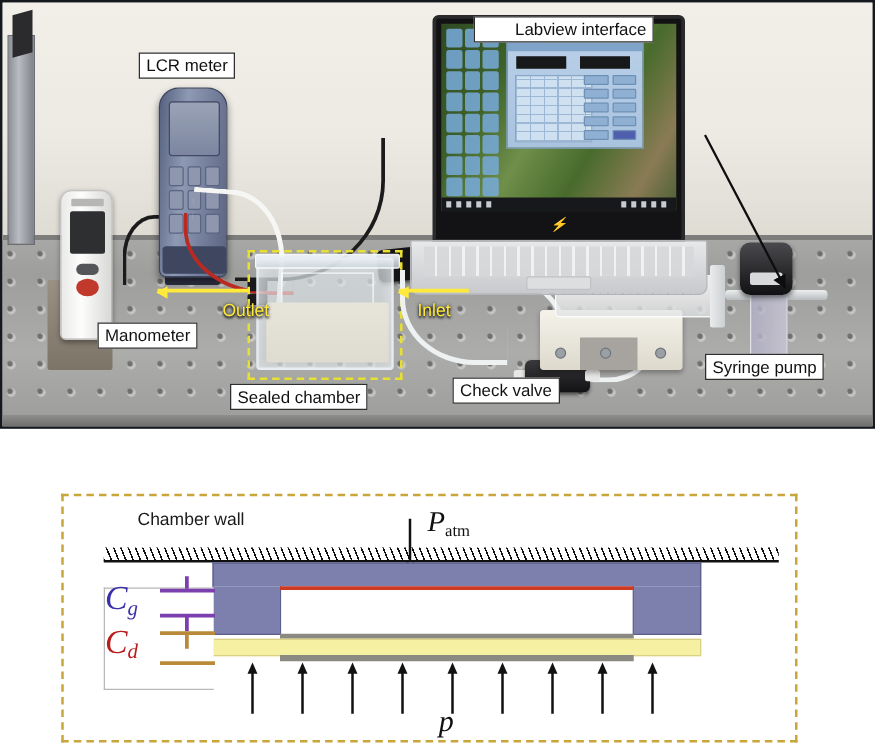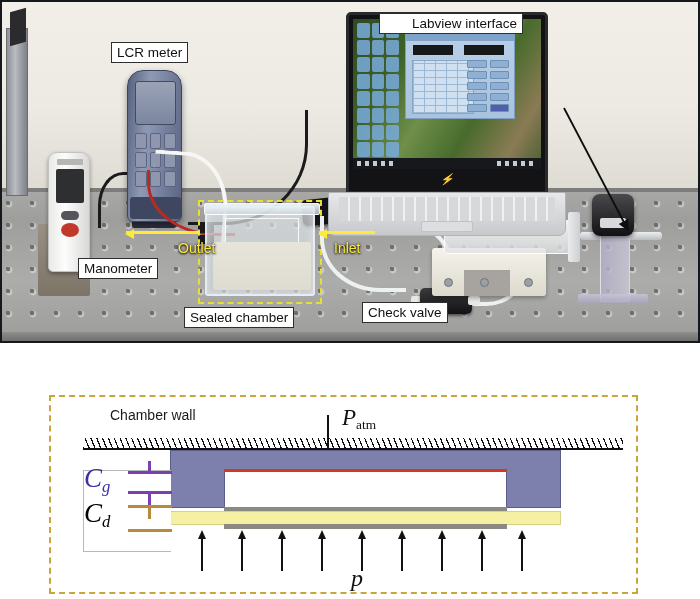--- a/index.html
+++ b/index.html
@@ -423,20 +423,21 @@
         </marker>
       </defs>
       <line x1="6" y1="2" x2="70" y2="124" stroke="#0d0d0d" stroke-width="1.8" marker-end="url(#ah)"></line>
     </svg>
 
     <div class="callout" style="left:109px;top:40px;">LCR meter</div>
     <div class="callout" style="left:377px;top:11px;padding-left:32px;">Labview interface</div>
     <div class="callout" style="left:30px;top:256px;margin-left:46px;">Manometer</div>
     <div class="callout" style="left:360px;top:300px;">Check valve</div>
     <div class="callout" style="left:182px;top:305px;">Sealed chamber</div>
+    <div class="callout" style="left:562px;top:281px;">Syringe pump</div>
   </div>
 
   <div class="schematic">
 
     <div class="sch-title">Chamber wall</div>
 
     <div class="hatch"></div>
     <div class="hatch-line"></div>
 
     <div class="arrow-down-patm" style="left:276px;top:18px;height:34px;"></div>
@@ -463,21 +464,21 @@
       <div class="cap-plate" style="left:44px;top:20px;width:44px;background:#7b3fb0;"></div>
       <div class="cap-stem" style="left:64px;top:22px;height:12px;background:#7b3fb0;"></div>
 
       <div class="cap-plate" style="left:44px;top:34px;width:44px;background:#b98a3a;"></div>
       <div class="cap-stem" style="left:64px;top:36px;height:12px;background:#b98a3a;"></div>
       <div class="cap-plate" style="left:44px;top:58px;width:44px;background:#b98a3a;"></div>
 
       <span class="cap-label" style="left:0px;top:-8px;font-size:27px;color:#3a2fa8;">
         <span>C</span><span class="sub">g</span>
       </span>
-      <span class="cap-label" style="left:0px;top:27px;font-size:27px;color:#000000;">
+      <span class="cap-label" style="left:0px;top:27px;font-size:27px;color:#b91c1c;">
         <span>C</span><span class="sub">d</span>
       </span>
     </div>
 
     <div class="arrow-up" style="left:150px;top:141px;height:33px;"></div>
     <div class="arrow-up" style="left:190px;top:141px;height:33px;"></div>
     <div class="arrow-up" style="left:230px;top:141px;height:33px;"></div>
     <div class="arrow-up" style="left:270px;top:141px;height:33px;"></div>
     <div class="arrow-up" style="left:310px;top:141px;height:33px;"></div>
     <div class="arrow-up" style="left:350px;top:141px;height:33px;"></div>

